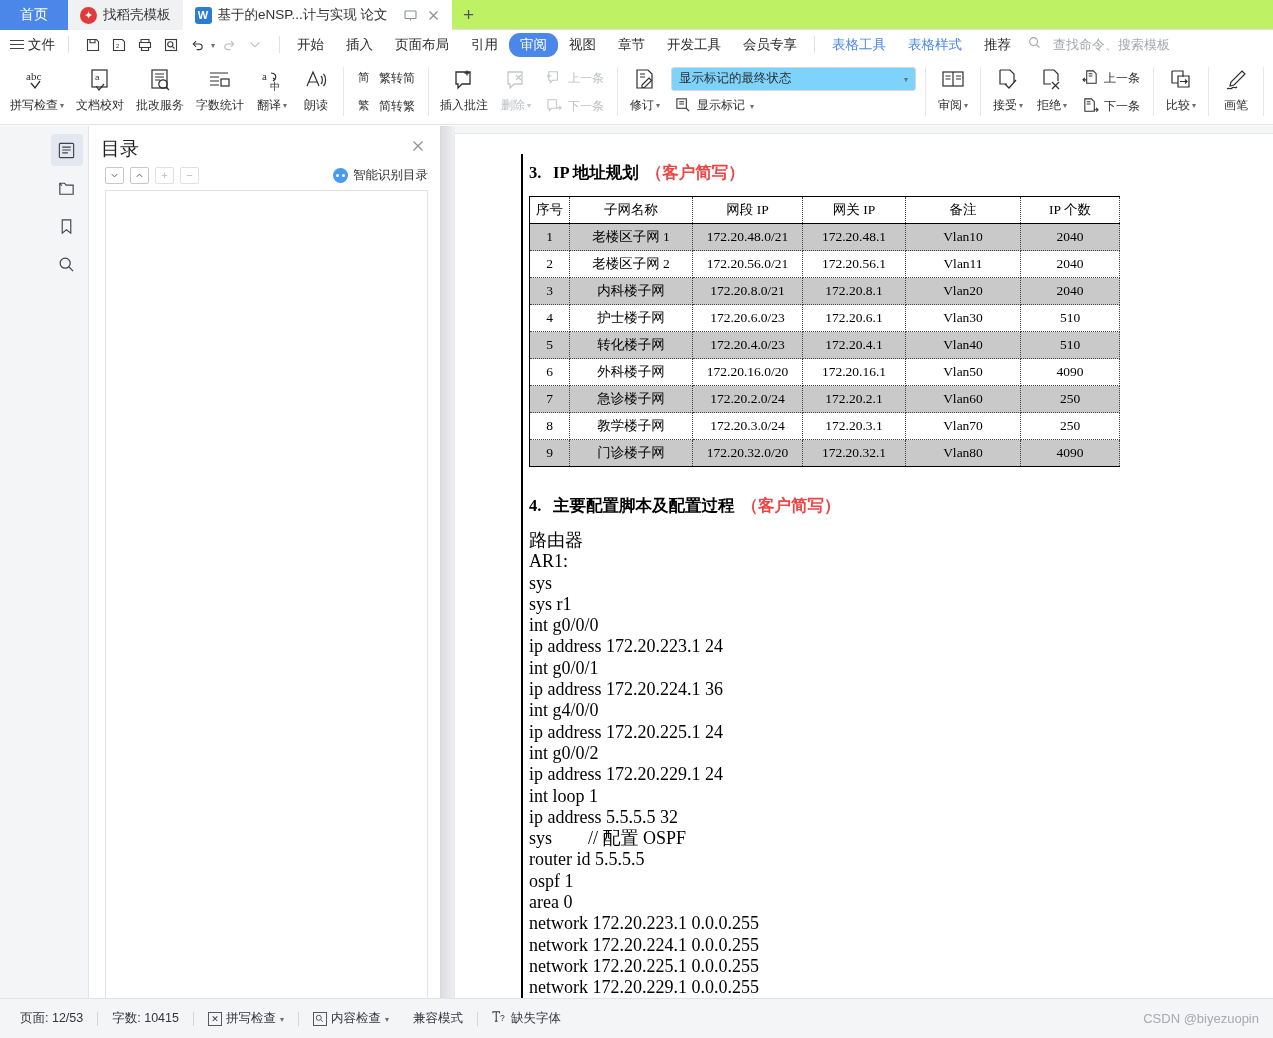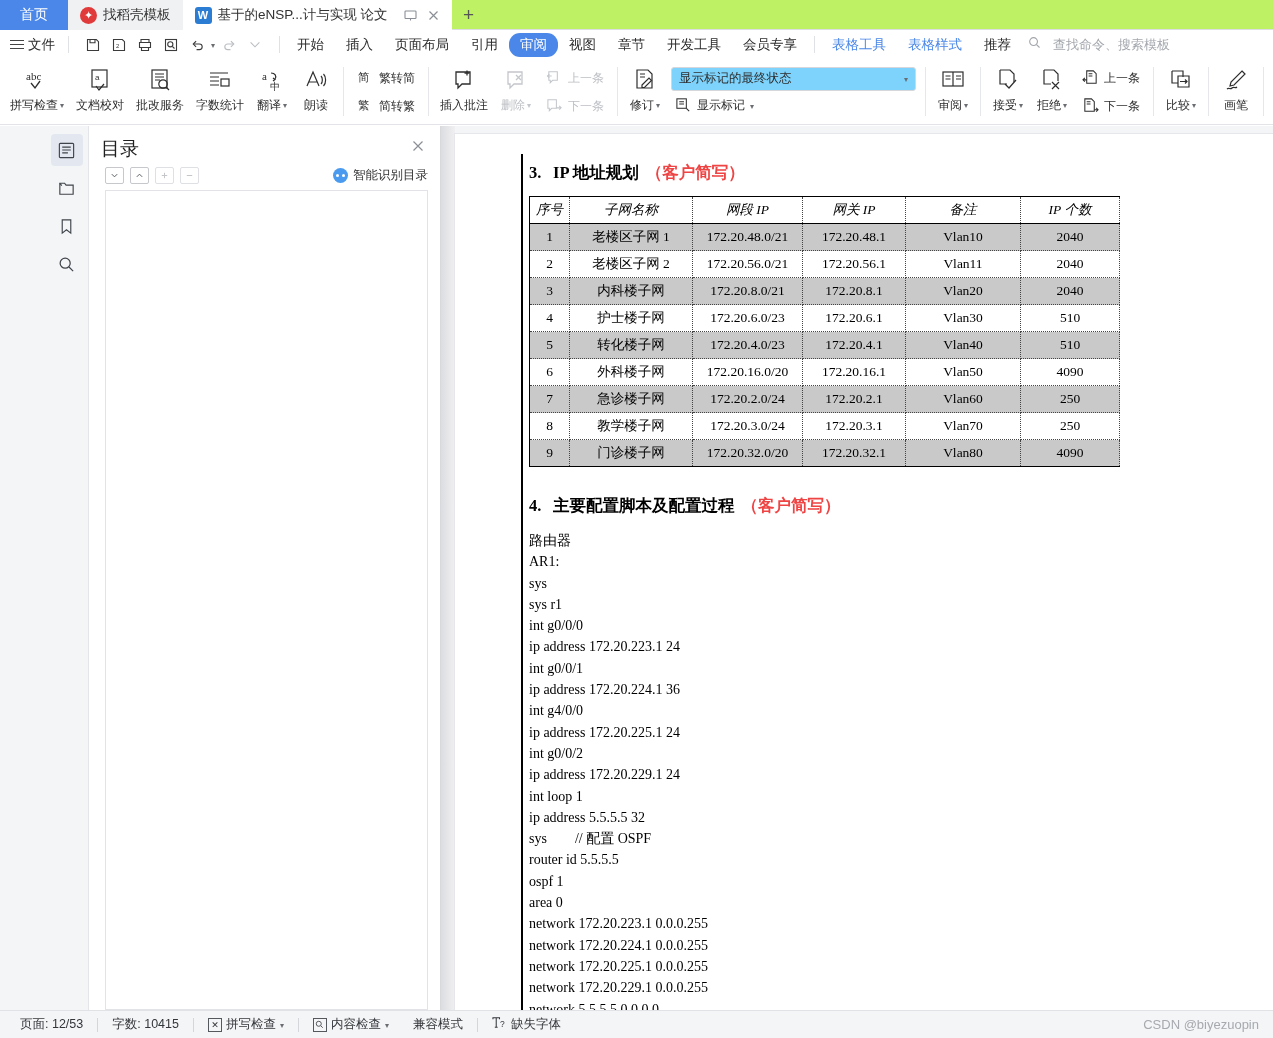--- a/index.html
+++ b/index.html
@@ -180,35 +180,35 @@
   h3.sec .red { color: #ef4444; }
 
   
   table.iptab { border-collapse: collapse; font-size: 13.5px; width: 590px; table-layout: fixed; }
   table.iptab td, table.iptab th {
     border-left: 1px dotted #444; border-right: 1px dotted #444;
     border-top: none; border-bottom: none;
     text-align: center; font-weight: normal; padding: 4px 3px; height: 25px;
     white-space: nowrap;
   }
-  table.iptab thead tr { border-top: 1.5px solid #000; border-bottom: 1.5px solid #000; font-style: italic; }
+  table.iptab thead tr { border-top: 1.5px solid #000; border-bottom: 1.5px solid #000; }
   table.iptab thead th { border-top: 1.5px solid #000; border-bottom: 1.5px solid #000; }
   table.iptab tbody tr.shade td { background: #c9c9c9; }
   table.iptab tbody tr td { border-bottom: 1px dotted #444; }
   table.iptab tbody tr:last-child td { border-bottom: 1.5px solid #000; }
   table.iptab th:first-child, table.iptab td:first-child { border-left: 1.5px solid #000; }
   .col-0 { width: 40px; } .col-1 { width: 123px; } .col-2 { width: 110px; }
   .col-3 { width: 103px; } .col-4 { width: 115px; } .col-5 { width: 99px; }
 
-  .script { margin-top: 13px; font-size: 14px; line-height: 21.3px; color: #000; }
+  .script { margin-top: 13px; font-size: 18px; line-height: 21.3px; color: #000; }
   .script div { white-space: pre; }
 
   
   .statusbar {
-    position: absolute; left: 0; right: 0; bottom: 0; height: 28px;
+    position: absolute; left: 0; right: 0; bottom: 0; height: 40px;
     background: #f4f5f7; border-top: 1px solid #e1e2e5;
     display: flex; align-items: center; font-size: 12.5px; color: #33363a;
     padding-left: 10px; gap: 4px;
   }
   .sb-item { display: flex; align-items: center; gap: 4px; padding: 0 10px; white-space: nowrap; }
   .sb-sep { width: 1px; height: 14px; background: #d5d6da; }
   .sb-box {
     width: 14px; height: 14px; border: 1px solid #55585d;
     display: inline-flex; align-items: center; justify-content: center; font-size: 9px;
   }

